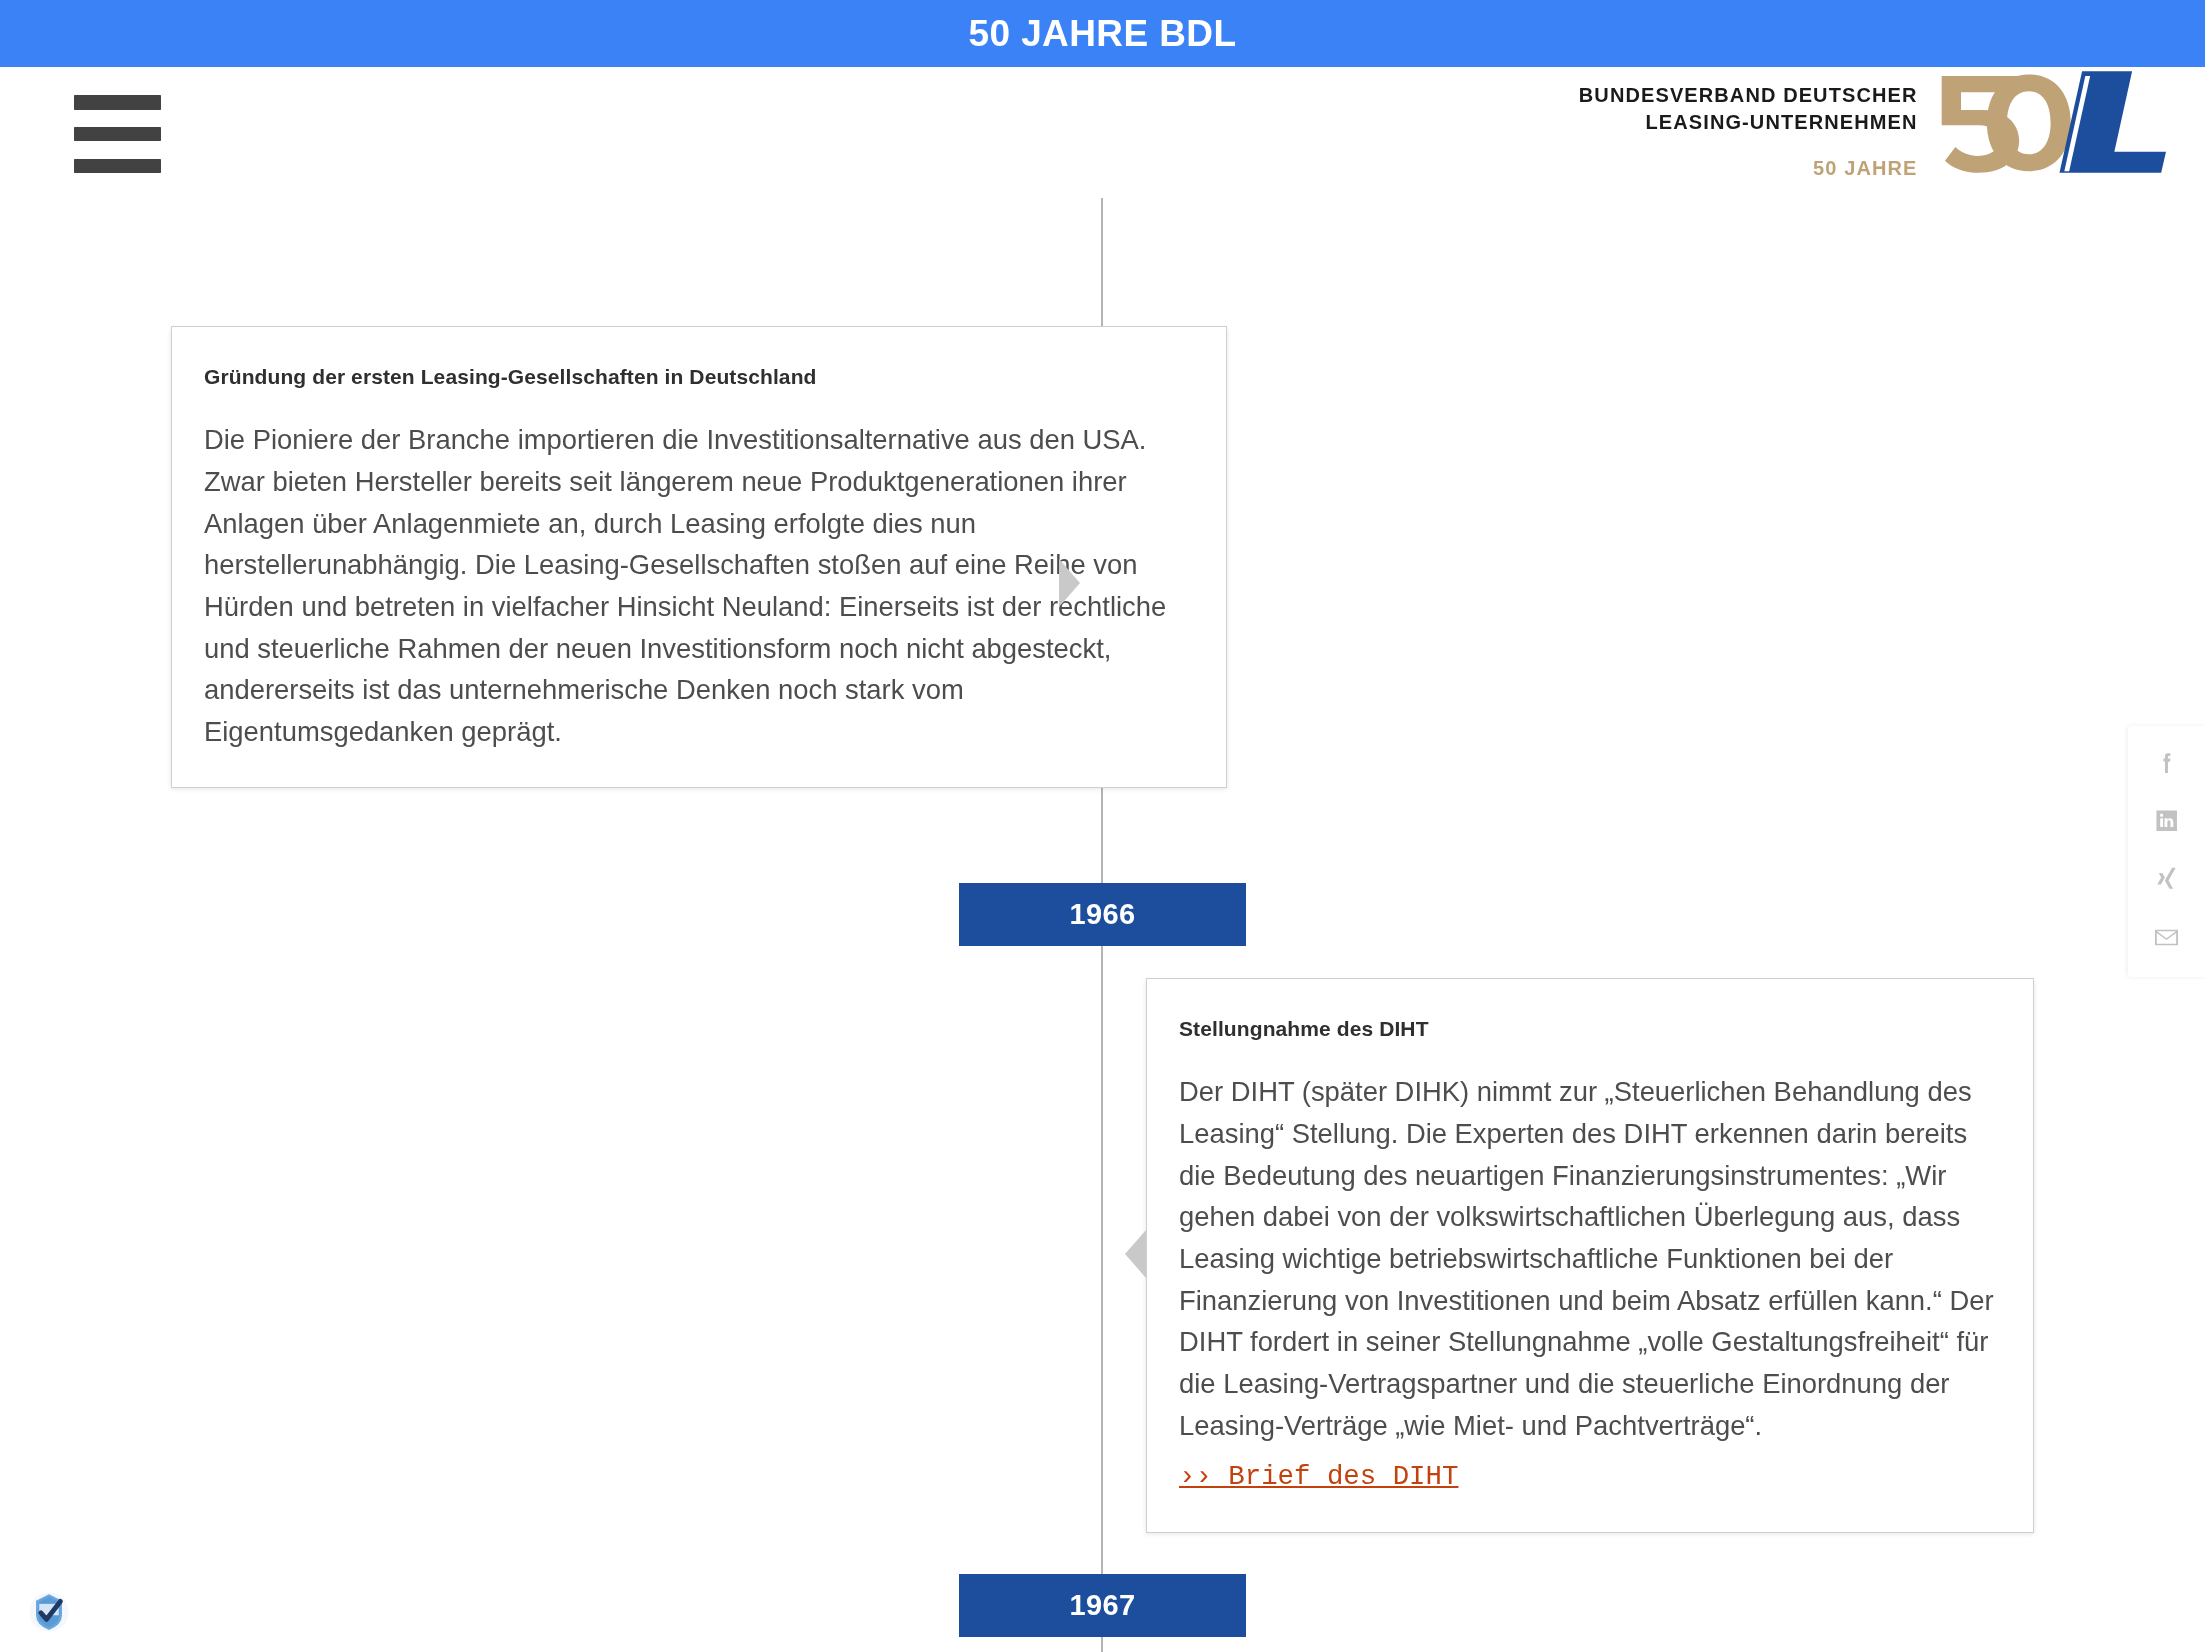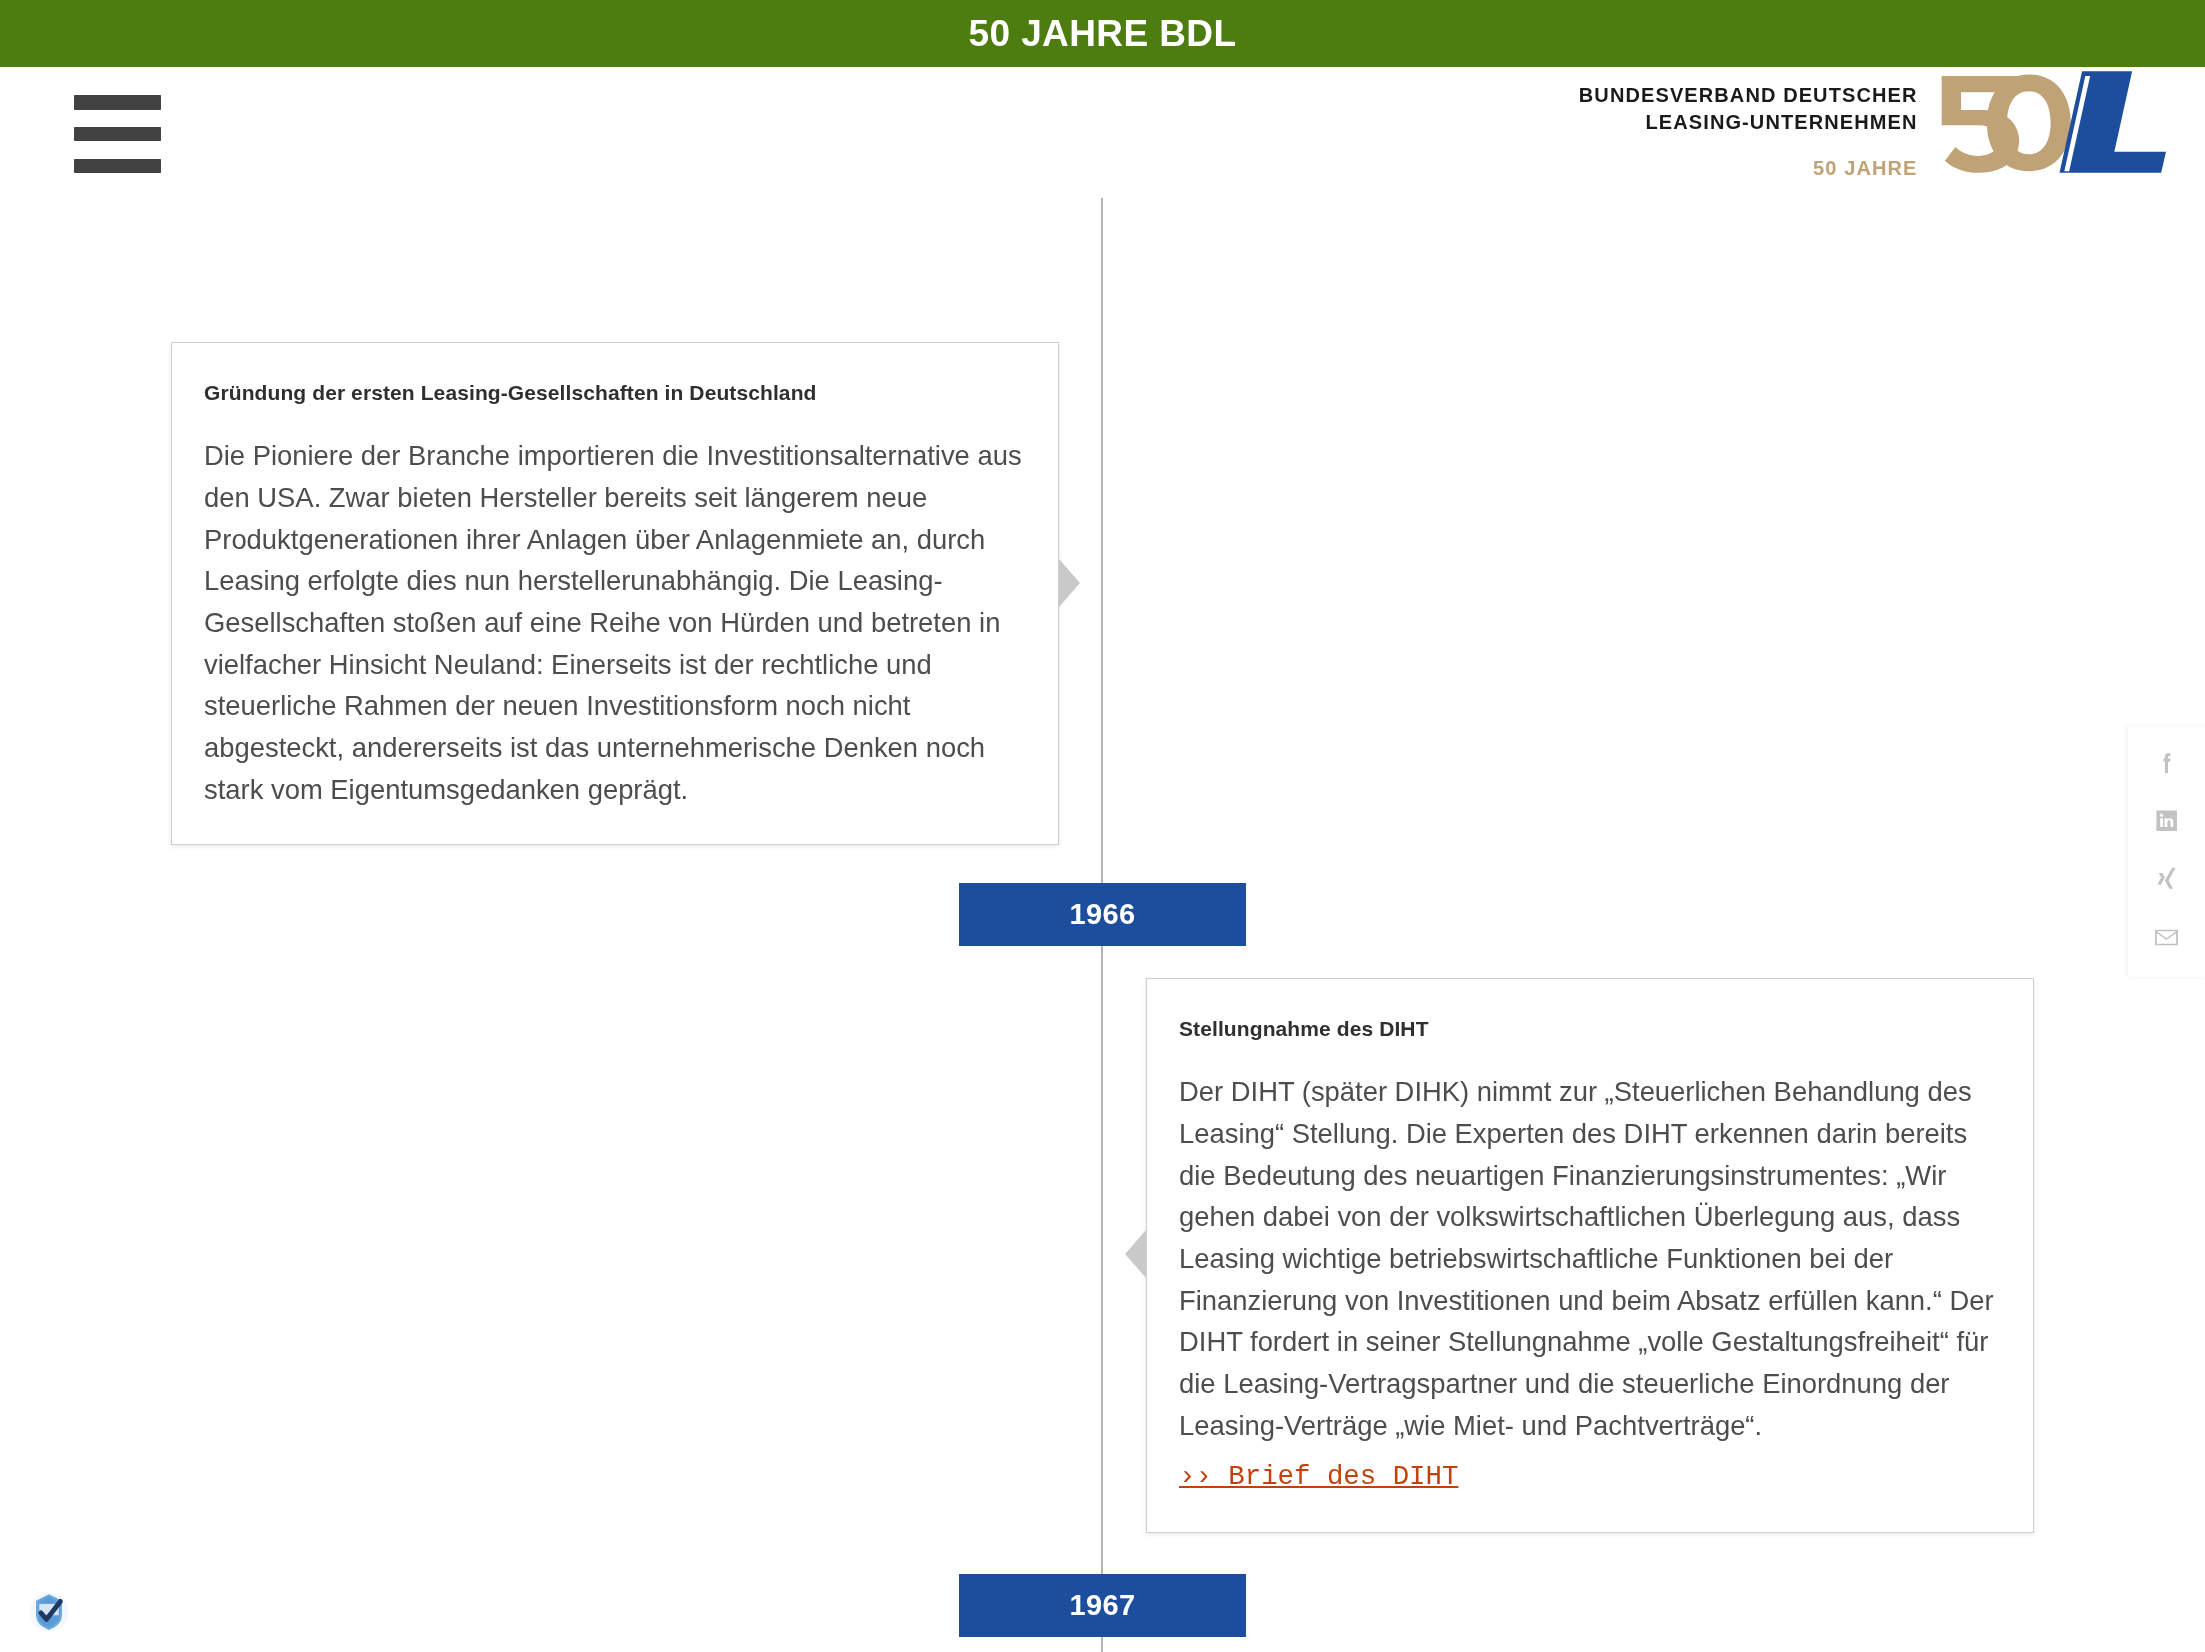--- a/index.html
+++ b/index.html
@@ -20,21 +20,21 @@
     background: #ffffff;
     overflow: hidden;
   }
 
   
   .topbar {
     position: absolute;
     left: 0; top: 0;
     width: 2205px;
     height: 67px;
-    background: #4d7c0f;
+    background: #3b82f6;
     display: flex;
     align-items: center;
     justify-content: center;
   }
   .topbar-title {
     color: #ffffff;
     font-size: 37px;
     font-weight: bold;
     letter-spacing: 0.4px;
     line-height: 1;
@@ -125,21 +125,21 @@
   .year-1967 { top: 1574px; }
 
   
   .card {
     position: absolute;
     background: #ffffff;
     border: 1.6px solid #cfcfcf;
     box-shadow: 0 1.6px 4.8px rgba(0,0,0,0.10);
     padding: 36px 32px 34px 32px;
   }
-  .card-left  { left: 171px;  top: 342px;  width: 888px; }
+  .card-left  { left: 171px;  top: 326px;  width: 1056px; }
   .card-right { left: 1146px; top: 978px; width: 888px; }
 
   .card-title {
     font-size: 21px;
     font-weight: bold;
     color: #2f2f2f;
     letter-spacing: 0.1px;
     line-height: 1.3;
     margin-bottom: 29px;
   }

